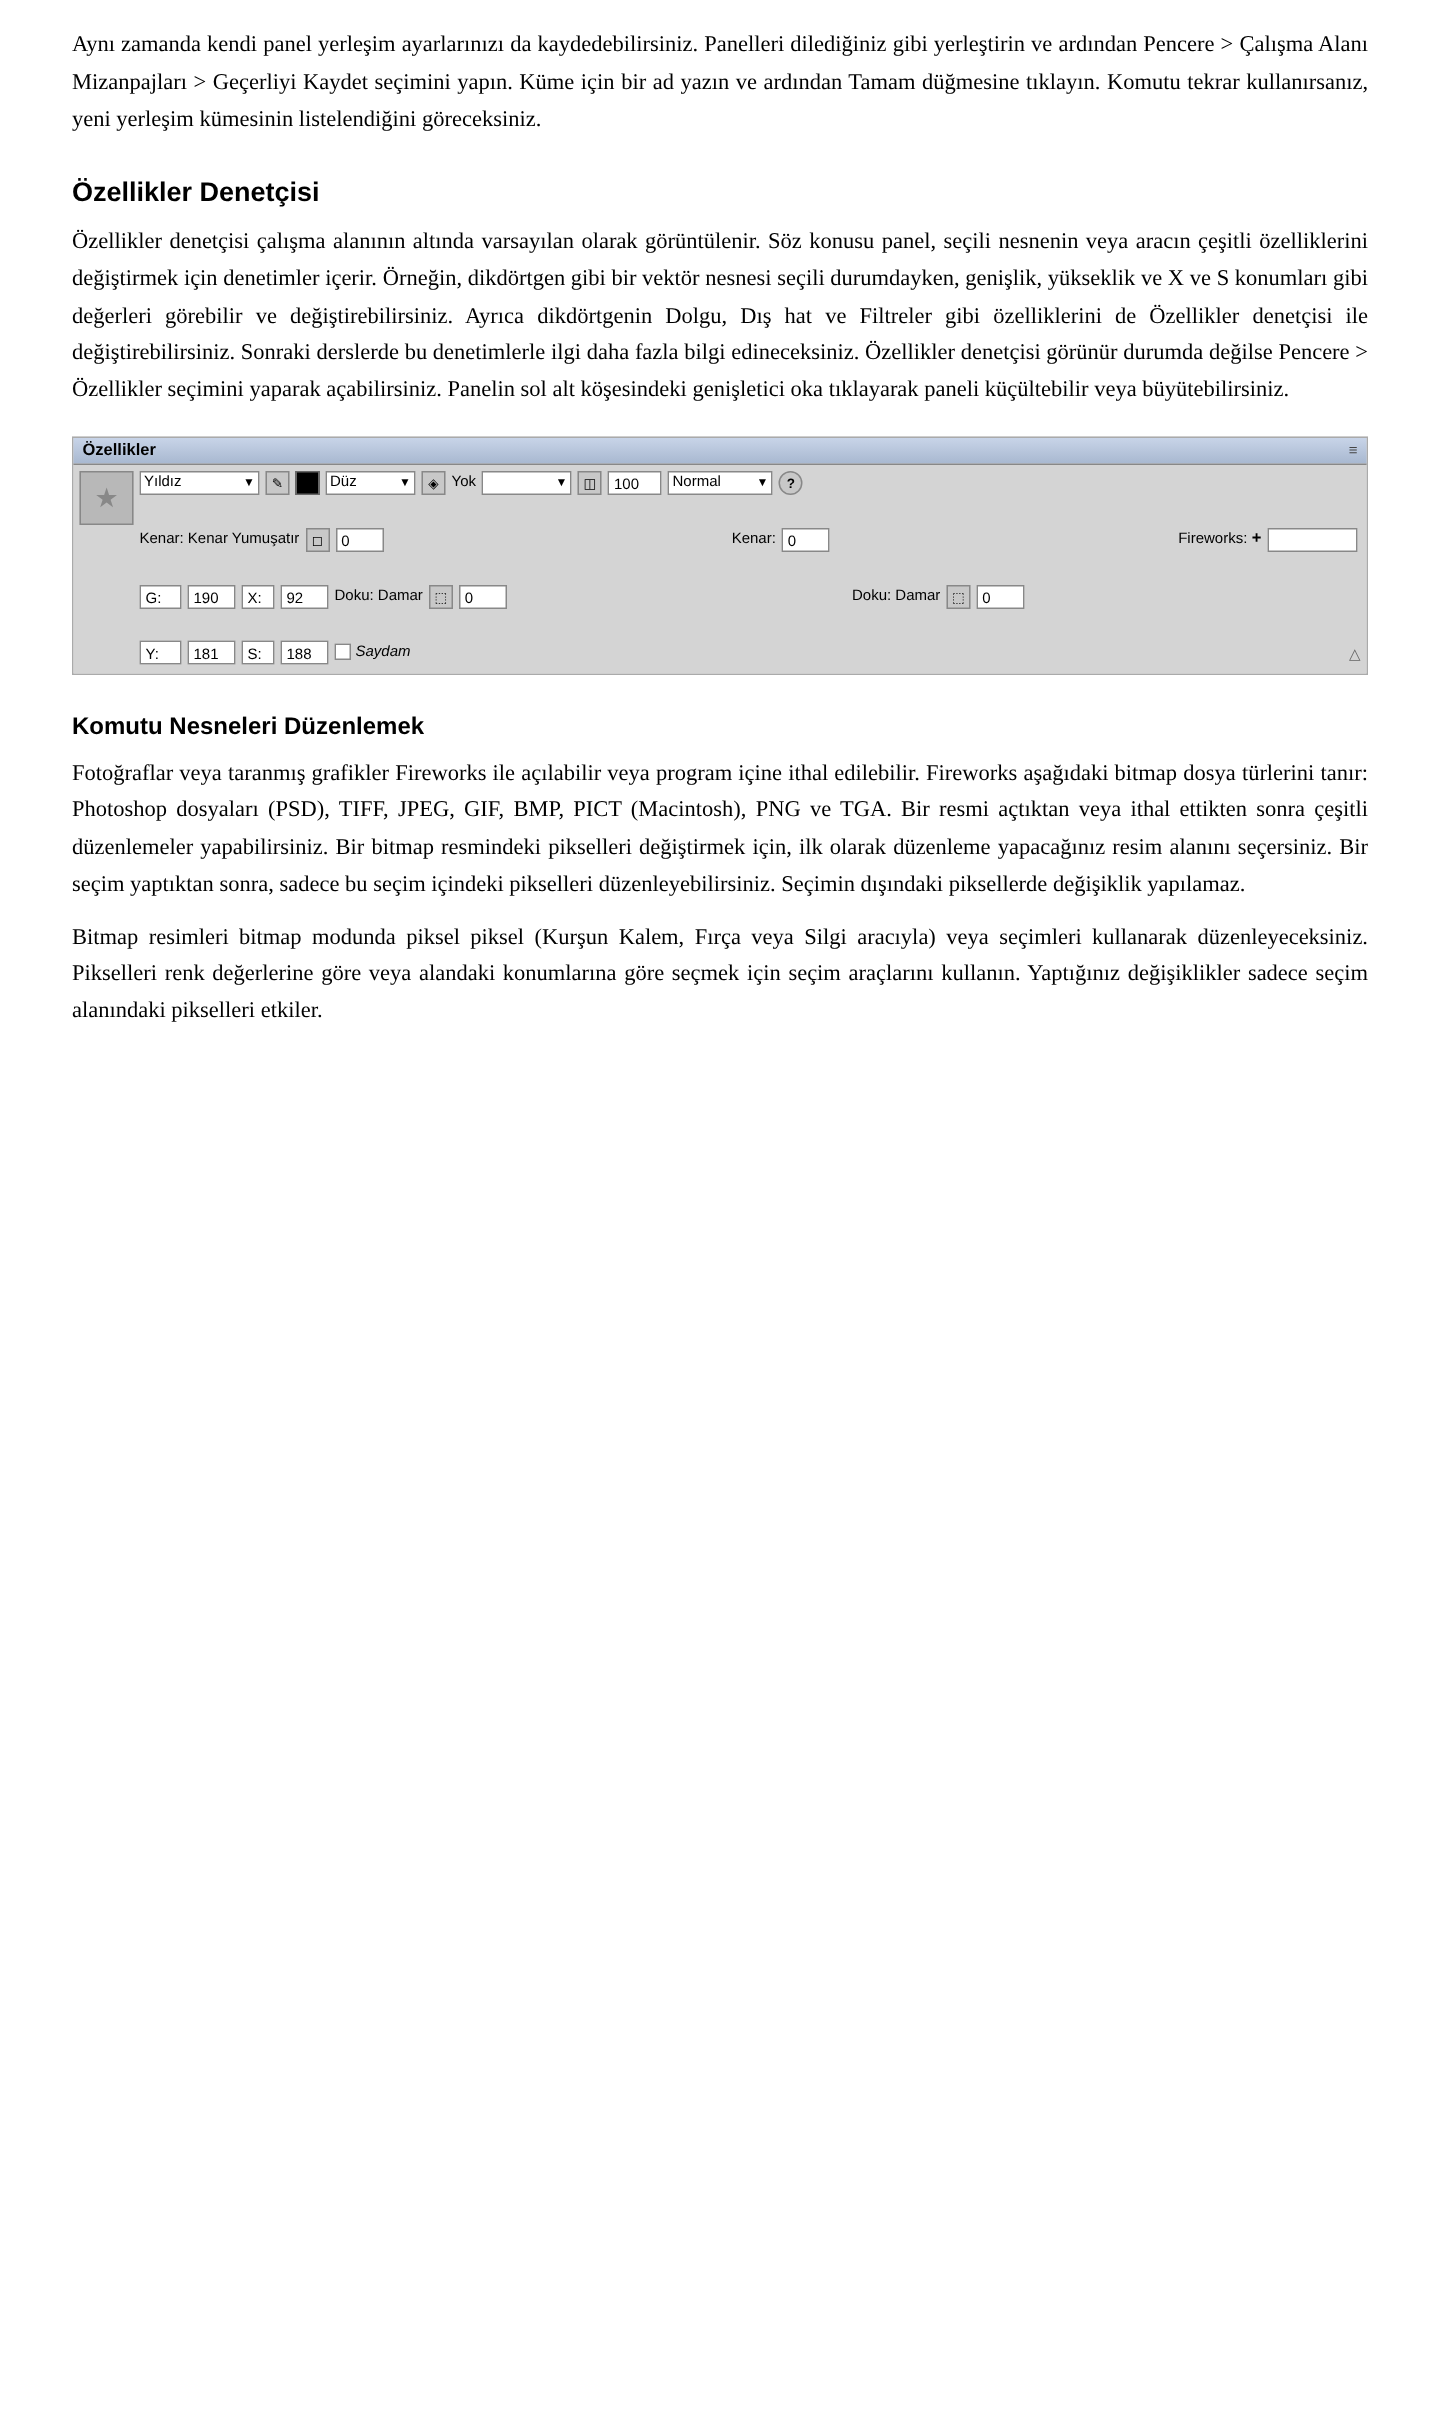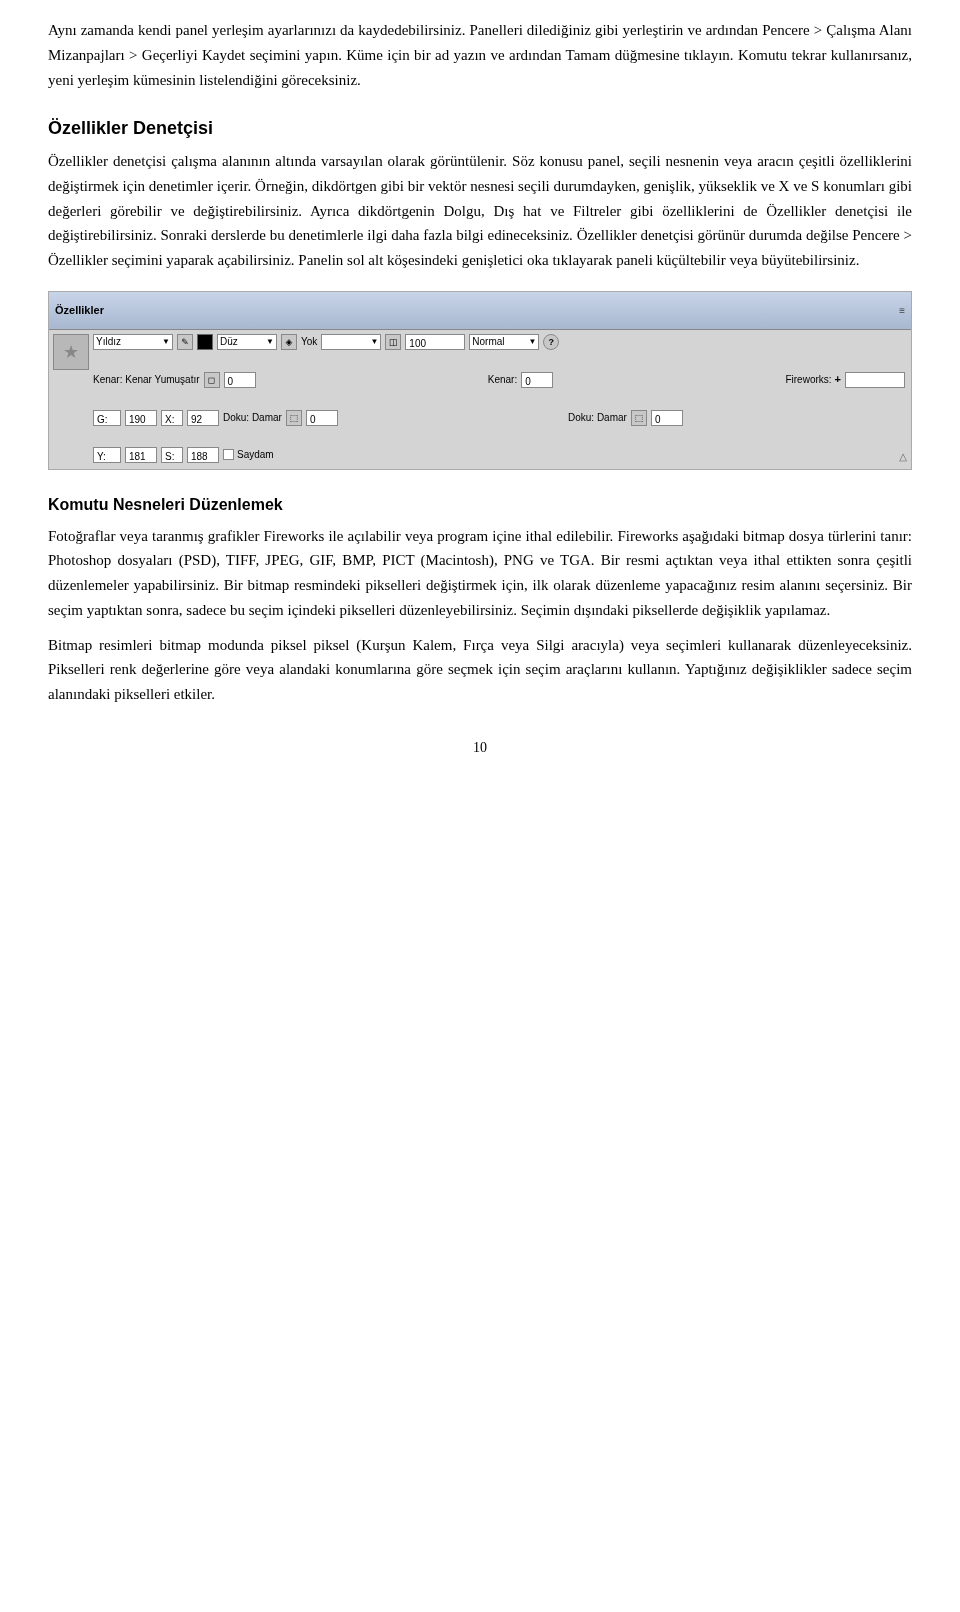--- a/index.html
+++ b/index.html
@@ -55,21 +55,21 @@
       background: #e8e8e8;
       margin: 18px 0 22px 0;
       padding: 0;
       width: 100%;
       font-family: Arial, sans-serif;
       font-size: 11px;
     }
     .panel-titlebar {
       background: linear-gradient(to bottom, #c8d4e8, #a8b8d0);
       border-bottom: 1px solid #888;
-      padding: 10px 6px;
+      padding: 0 6px;
       display: flex;
       align-items: center;
       justify-content: space-between;
     }
     .panel-titlebar-left {
       display: flex;
       align-items: center;
       gap: 4px;
     }
     .panel-title-text {
@@ -226,21 +226,21 @@
               <span>Düz</span>
               <span class="panel-dropdown-arrow">▼</span>
             </div>
             <div class="panel-icon-btn">◈</div>
             <span style="font-size:10px;">Yok</span>
             <div class="panel-dropdown" style="min-width:60px;">
               <span></span>
               <span class="panel-dropdown-arrow">▼</span>
             </div>
             <div class="panel-icon-btn">◫</div>
-            <div class="panel-input panel-input-sm" style="width:60px;">
+            <div class="panel-input panel-input-sm" style="width:36px;">
               <span>100</span>
             </div>
             <div class="panel-dropdown" style="min-width:70px;">
               <span>Normal</span>
               <span class="panel-dropdown-arrow">▼</span>
             </div>
             <div class="panel-icon-btn" style="border-radius:50%; font-weight:bold;">?</div>
           </div>
 
           <div class="panel-row">
@@ -296,30 +296,29 @@
               <span>181</span>
             </div>
             <div class="panel-input" style="width:22px;">
               <span>S:</span>
             </div>
             <div class="panel-input panel-input-sm">
               <span>188</span>
             </div>
             <div class="checkbox-area">
               <span class="mini-checkbox"></span>
-              <span style="font-size:10px;">Saydam</span>
+              <span style="font-size:10px;font-style:italic;">Saydam</span>
             </div>
           </div>
         </div>
       </div>
       <div class="panel-expand-arrow">△</div>
     </div>
   </div>
 
   <div class="section-subheading">Komutu Nesneleri Düzenlemek</div>
 
   <p class="content-text">Fotoğraflar veya taranmış grafikler Fireworks ile açılabilir veya program içine ithal edilebilir. Fireworks aşağıdaki bitmap dosya türlerini tanır: Photoshop dosyaları (PSD), TIFF, JPEG, GIF, BMP, PICT (Macintosh), PNG ve TGA. Bir resmi açtıktan veya ithal ettikten sonra çeşitli düzenlemeler yapabilirsiniz. Bir bitmap resmindeki pikselleri değiştirmek için, ilk olarak düzenleme yapacağınız resim alanını seçersiniz. Bir seçim yaptıktan sonra, sadece bu seçim içindeki pikselleri düzenleyebilirsiniz. Seçimin dışındaki piksellerde değişiklik yapılamaz.</p>
 
   <p class="content-text">Bitmap resimleri bitmap modunda piksel piksel (Kurşun Kalem, Fırça veya Silgi aracıyla) veya seçimleri kullanarak düzenleyeceksiniz. Pikselleri renk değerlerine göre veya alandaki konumlarına göre seçmek için seçim araçlarını kullanın. Yaptığınız değişiklikler sadece seçim alanındaki pikselleri etkiler.</p>
 
-  <div class="page-number">10</div>
 
 </div>
 
 </body></html>

